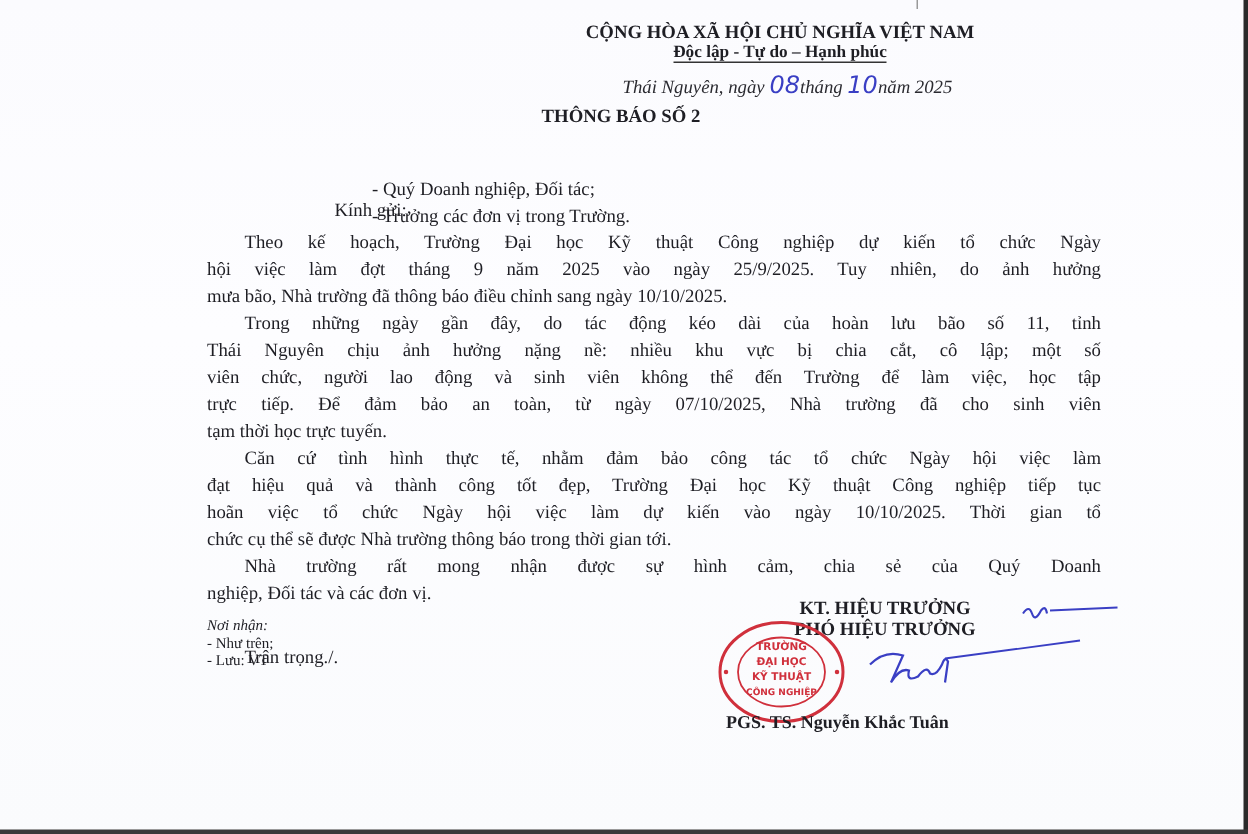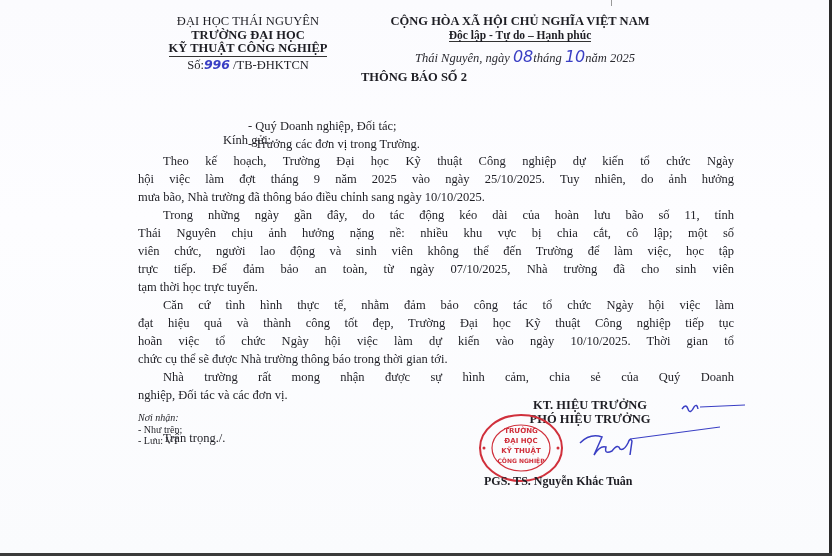--- a/index.html
+++ b/index.html
@@ -167,47 +167,39 @@
       background: #999;
     }
   </style>
 </head>
 <body>
 
 <div class="page">
 
   <div class="divider-center"></div>
 
-  <div class="hdr-left">
-    <div class="l1">ĐẠI HỌC THÁI NGUYÊN</div>
-    <div class="l2">TRƯỜNG ĐẠI HỌC</div>
-    <div><span class="l3">KỸ THUẬT CÔNG NGHIỆP</span></div>
-    <div class="l4">
-      <span>Số:</span><span class="handwrite">996</span><span> /TB-ĐHKTCN</span>
-    </div>
-  </div>
 
   <div class="hdr-right">
     <div class="r1">CỘNG HÒA XÃ HỘI CHỦ NGHĨA VIỆT NAM</div>
     <div class="r2"><span class="ul">Độc lập - Tự do – Hạnh phúc</span></div>
   </div>
 
   <div class="date-line">
     <span>Thái Nguyên, ngày </span><span class="hw">08</span><span>tháng </span><span class="hw">10</span><span>năm 2025</span>
   </div>
 
   <div class="title">THÔNG BÁO SỐ 2</div>
 
   <div class="abs body-text" style="left:223px; top:99px;margin-top:32px;">Kính gửi:</div>
   <div class="abs body-text" style="left:248px; top:135px;">- Trưởng các đơn vị trong Trường.</div>
   <div class="abs body-text" style="left:248px; top:117px;">- Quý Doanh nghiệp, Đối tác;</div>
 
   <div class="body-text">
     <div class="para-line" style="top:152px; left:163px; width:571px;">Theo kế hoạch, Trường Đại học Kỹ thuật Công nghiệp dự kiến tổ chức Ngày</div>
-    <div class="para-line" style="top:170px;">hội việc làm đợt tháng 9 năm 2025 vào ngày 25/10/2025. Tuy nhiên, do ảnh hưởng</div>
+    <div class="para-line" style="top:170px;">hội việc làm đợt tháng 9 năm 2025 vào ngày 25/9/2025. Tuy nhiên, do ảnh hưởng</div>
     <div class="para-line last" style="top:188px;">mưa bão, Nhà trường đã thông báo điều chỉnh sang ngày 10/10/2025.</div>
 
     <div class="para-line" style="top:206px; left:163px; width:571px;">Trong những ngày gần đây, do tác động kéo dài của hoàn lưu bão số 11, tỉnh</div>
     <div class="para-line" style="top:224px;">Thái Nguyên chịu ảnh hưởng nặng nề: nhiều khu vực bị chia cắt, cô lập; một số</div>
     <div class="para-line" style="top:242px;">viên chức, người lao động và sinh viên không thể đến Trường để làm việc, học tập</div>
     <div class="para-line" style="top:260px;">trực tiếp. Để đảm bảo an toàn, từ ngày 07/10/2025, Nhà trường đã cho sinh viên</div>
     <div class="para-line last" style="top:278px;">tạm thời học trực tuyến.</div>
 
     <div class="para-line" style="top:296px; left:163px; width:571px;">Căn cứ tình hình thực tế, nhằm đảm bảo công tác tổ chức Ngày hội việc làm</div>
     <div class="para-line" style="top:314px;">đạt hiệu quả và thành công tốt đẹp, Trường Đại học Kỹ thuật Công nghiệp tiếp tục</div>

